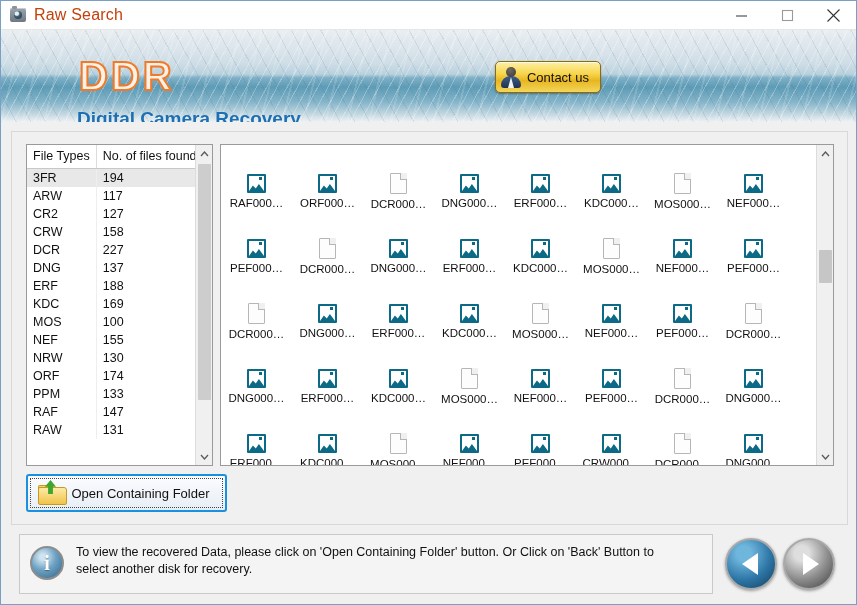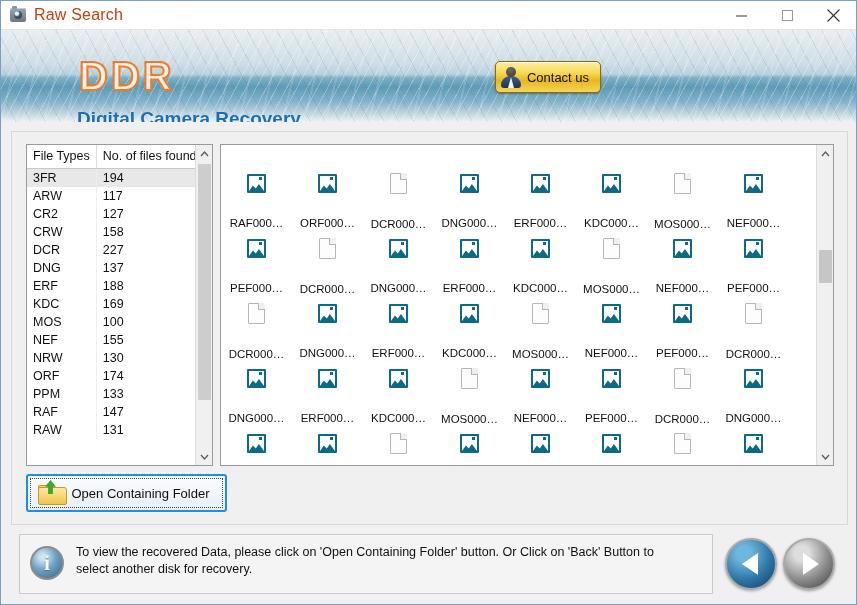--- a/index.html
+++ b/index.html
@@ -228,21 +228,21 @@
   .ficon.img .sky { position:absolute; inset:0; background:#ffffff; }
   .ficon.img .sun {
     position:absolute; right:2px; top:1px; width:3px;height:3px;background:#0c6a86;
   }
   .ficon.img .hill {
     position:absolute; left:0; right:0; bottom:0; height:9px;
     background:#0c6a86;
     clip-path: polygon(0% 100%, 26% 38%, 45% 72%, 66% 22%, 100% 100%);
   }
   .fname {
-    margin-top: 24px;
+    margin-top: 4px;
     font-size: 11.5px;
     color:#111;
     white-space: nowrap;
   }
 
   
   .open-folder {
     position:absolute; left:14px; top:342px;
     width: 201px; height: 38px;
     border: 2px solid #1a90e0;

